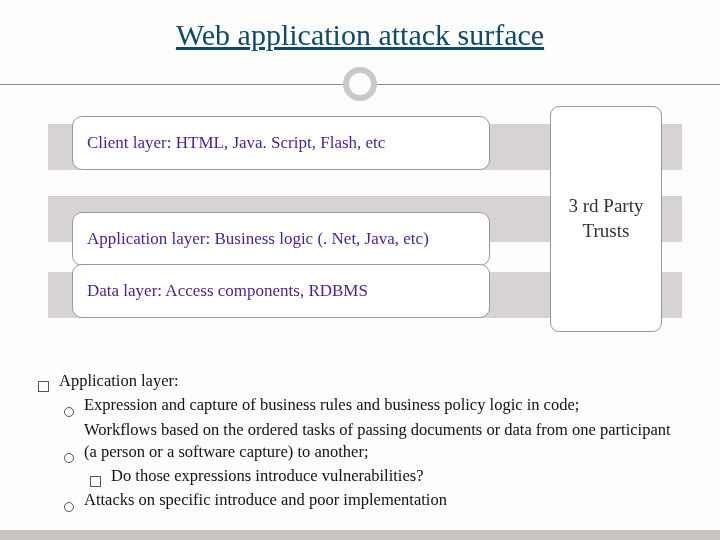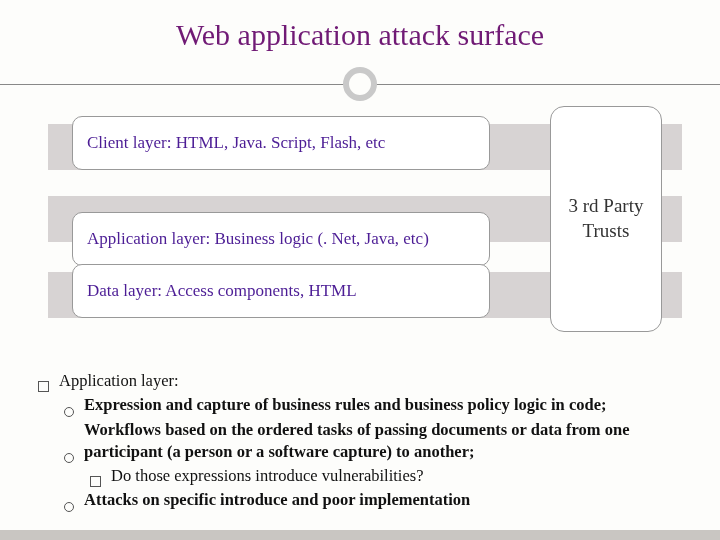--- a/index.html
+++ b/index.html
@@ -15,22 +15,23 @@
   .slide {
     position: relative;
     width: 100%;
     height: 100%;
     padding-top: 18px;
   }
   .title {
     text-align: center;
     font-size: 30px;
     font-weight: 400;
-    color: #701a75;
+    color: #0c4a6e;
     margin-bottom: 14px;
+    text-decoration: underline;
   }
   .divider-wrap {
     position: relative;
     height: 36px;
     margin-bottom: 18px;
   }
   .divider-line {
     position: absolute;
     top: 50%;
     left: 0;
@@ -84,21 +85,21 @@
   .lb2 { top: 68px; margin-top: 24px; }
   .lb3 { top: 144px; }
   .trust-box {
     position: absolute;
     right: 58px;
     top: -14px;
     width: 112px;
     height: 226px;
     background: #fff;
     border: 1px solid #999;
-    border-radius: 14px;
+    border-radius: 9px;
     display: flex;
     align-items: center;
     justify-content: center;
     text-align: center;
     font-size: 19px;
     color: #333;
     line-height: 1.3;
   }
   .content {
     padding: 0 44px 0 38px;
@@ -117,21 +118,21 @@
   }
   .b-circle {
     display: inline-block;
     width: 10px; height: 10px;
     border: 1.5px solid #555;
     border-radius: 50%;
     margin-top: 6px;
     margin-right: 10px;
     flex-shrink: 0;
   }
-  .indent1 { padding-left: 26px; font-weight: bold; }
+  .indent1 { padding-left: 26px; }
   .indent2 { padding-left: 52px; }
   .footer-bar {
     position: absolute;
     left: 0; right: 0; bottom: 0;
     height: 10px;
     background: #c9c6c2;
   }
 </style>
 </head>
 <body>
@@ -150,21 +151,21 @@
     <div class="bar bar2"></div>
     <div class="bar bar3"></div>
 
     <div class="layer-box lb1">
       <span>Client layer: HTML, Java. Script, Flash, etc</span>
     </div>
     <div class="layer-box lb2">
       <span>Application layer: Business logic (. Net, Java, etc)</span>
     </div>
     <div class="layer-box lb3">
-      <span>Data layer: Access components, HTML</span>
+      <span>Data layer: Access components, RDBMS</span>
     </div>
 
     <div class="trust-box">
       <span>3 rd Party Trusts</span>
     </div>
   </div>
 
   <div class="content">
     <div class="row">
       <span class="b-square"></span>

